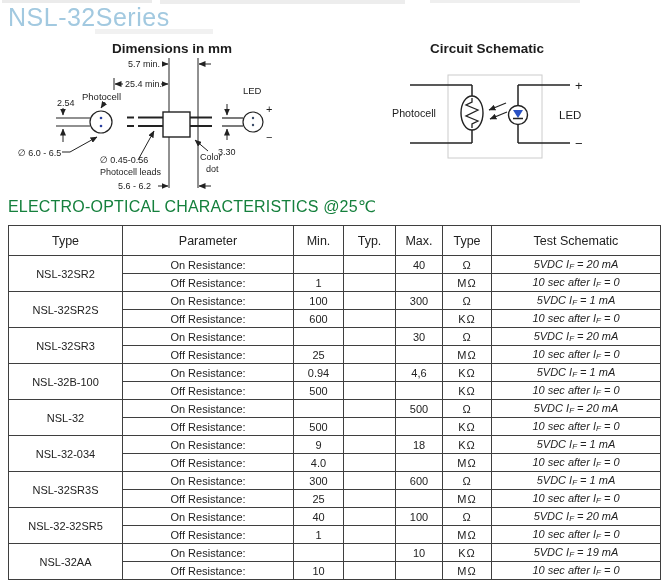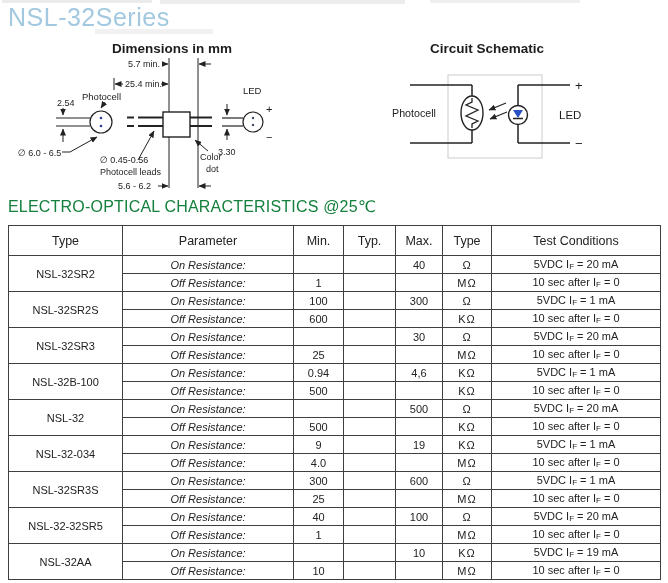--- a/index.html
+++ b/index.html
@@ -26,23 +26,23 @@
     position:absolute;left:8px;top:225px;width:652px;
     border-collapse:collapse;table-layout:fixed;background:#fff;
   }
   table.char th,table.char td{
     border:1px solid #3f3f3f;text-align:center;vertical-align:middle;
     padding:0;overflow:hidden;white-space:nowrap;
   }
   table.char thead th{height:29px;font-weight:400;font-size:12.5px;color:#222;}
   table.char tbody td{height:17px;font-size:11px;color:#222;}
   td.type-cell{font-size:11.5px;}
-  td.param-cell{padding-right:30px;font-size:11px;font-style:italic;}
+  td.param-cell{padding-right:30px;font-size:11px;}
   td.units-cell{letter-spacing:1px;}
-  td.test-cell{padding-right:12px;}
+  td.test-cell{padding-right:12px;font-style:italic;}
   td.test-cell sub{font-size:8px;vertical-align:-1px;letter-spacing:0;}
   svg text{fill:#1d1d1d;}
 </style>
 </head>
 <body>
 
 <div class="page">
 
   <div class="artifact art1"></div>
   <div class="artifact art2"></div>
@@ -168,21 +168,21 @@
         <col style="width:169px">
     </colgroup>
     <thead>
       <tr>
         <th>Type</th>
         <th>Parameter</th>
         <th>Min.</th>
         <th>Typ.</th>
         <th>Max.</th>
         <th>Type</th>
-        <th>Test Conditions</th>
+        <th>Test Schematic</th>
       </tr>
     </thead>
     <tbody>
         <tr>
           <td rowspan="2" class="type-cell">NSL-32SR2</td>
           <td class="param-cell">On Resistance:</td>
           <td class="num-cell"></td>
           <td class="num-cell"></td>
           <td class="num-cell">40</td>
           <td class="units-cell">Ω</td>
@@ -262,21 +262,21 @@
           <td class="num-cell"></td>
           <td class="num-cell"></td>
           <td class="units-cell">KΩ</td>
           <td class="test-cell"><span>10 sec after I</span><sub>F</sub><span> = 0</span></td>
         </tr>
         <tr>
           <td rowspan="2" class="type-cell">NSL-32-034</td>
           <td class="param-cell">On Resistance:</td>
           <td class="num-cell">9</td>
           <td class="num-cell"></td>
-          <td class="num-cell">19</td>
+          <td class="num-cell">18</td>
           <td class="units-cell">KΩ</td>
           <td class="test-cell"><span>5VDC I</span><sub>F</sub><span> = 1 mA</span></td>
         </tr>
         <tr>
           <td class="param-cell">Off Resistance:</td>
           <td class="num-cell">4.0</td>
           <td class="num-cell"></td>
           <td class="num-cell"></td>
           <td class="units-cell">MΩ</td>
           <td class="test-cell"><span>10 sec after I</span><sub>F</sub><span> = 0</span></td>

